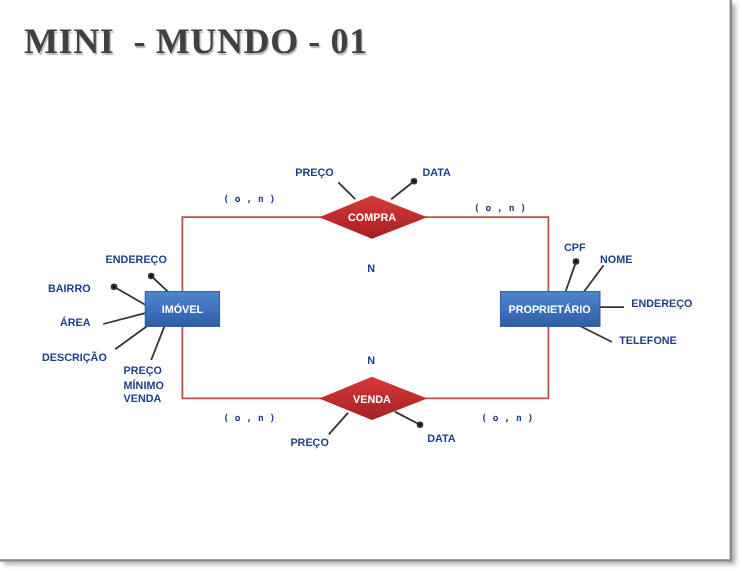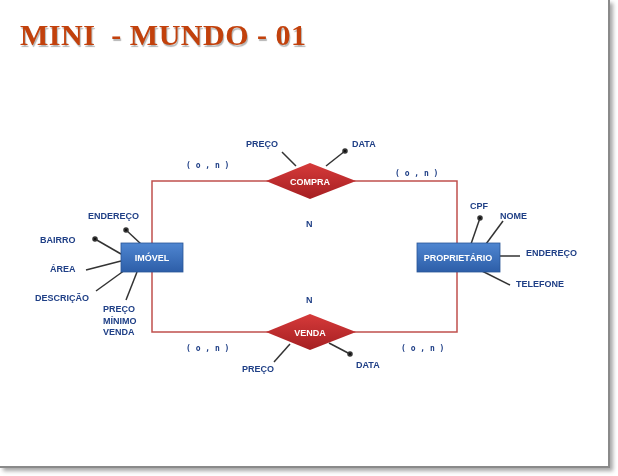--- a/index.html
+++ b/index.html
@@ -1,18 +1,18 @@
 <!DOCTYPE html>
 <html><head>
 <meta charset="utf-8">
 <style>
   html, body { margin: 0; padding: 0; background: #ffffff; }
   body { width: 618px; height: 476px; position: relative; overflow: hidden; font-family: "Liberation Sans", sans-serif; }
   .frame { position: absolute; left: 0; top: 0; width: 608px; height: 466px; background: #fff; border-right: 2px solid #8a8a8a; border-bottom: 2px solid #8a8a8a; box-shadow: 3px 3px 4px rgba(0,0,0,0.35); }
-  .title { position: absolute; left: 20px; top: 18px; font-family: "Liberation Serif", serif; font-weight: bold; font-size: 30px; color: #c2410c; letter-spacing: 0.5px; text-shadow: 1px 2px 1px #b5b5b5; white-space: pre; }
+  .title { position: absolute; left: 20px; top: 18px; font-family: "Liberation Serif", serif; font-weight: bold; font-size: 30px; color: #404040; letter-spacing: 0.5px; text-shadow: 1px 2px 1px #b5b5b5; white-space: pre; }
   svg { position: absolute; left: 0; top: 0; }
   .lbl { font-family: "Liberation Sans", sans-serif; font-weight: bold; font-size: 9px; fill: #1f3f86; }
   .card { font-family: "DejaVu Sans Mono", monospace; font-weight: bold; font-size: 8px; fill: #1f3f86; }
   .ent-text { font-family: "Liberation Sans", sans-serif; font-weight: bold; font-size: 9px; fill: #ffffff; }
 </style>
 </head>
 <body>
 
 <div class="frame"></div>
 <div class="title">MINI  - MUNDO - 01</div>

